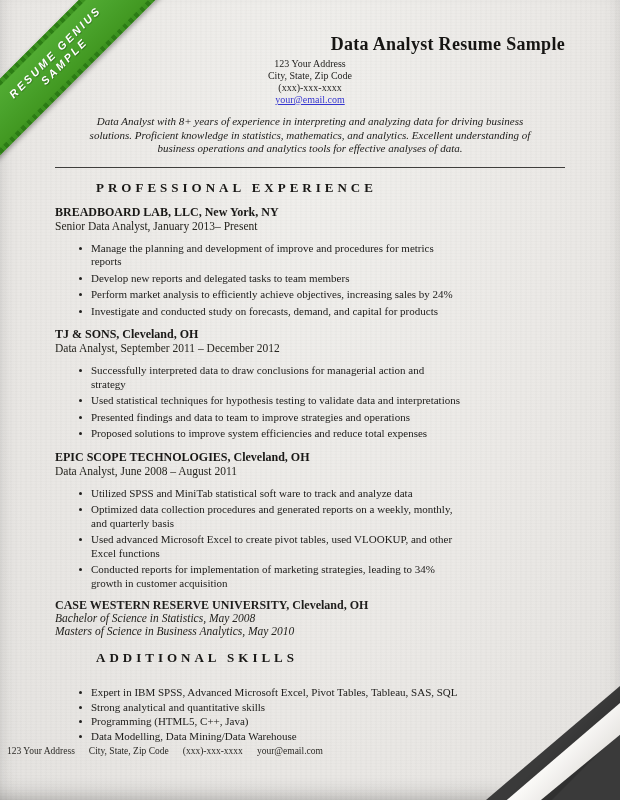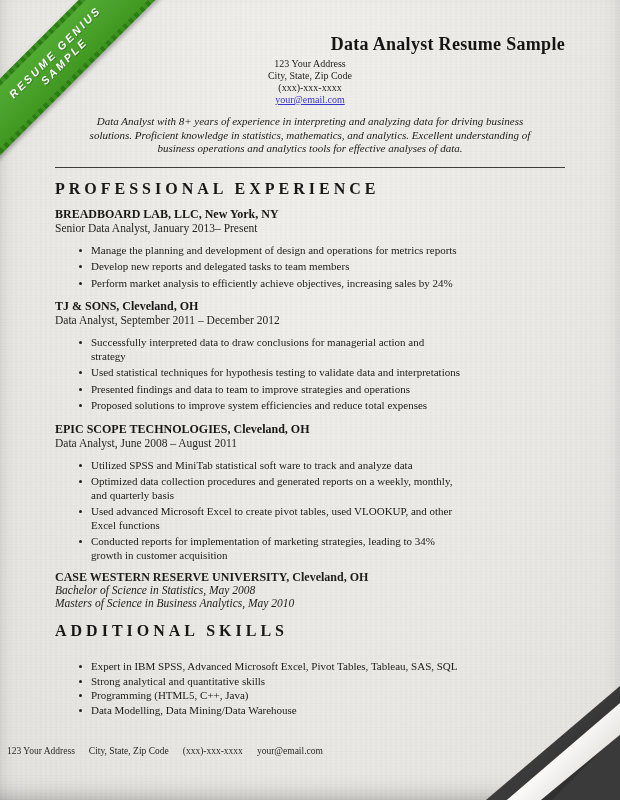--- a/index.html
+++ b/index.html
@@ -63,22 +63,22 @@
 
   .summary {
     margin: 9px auto 0 auto; max-width: 468px;
     font-style: italic; font-size: 11px; line-height: 13.5px;
     text-align: center; color: #21201e;
   }
 
   .rule { border: none; border-top: 1.4px solid #3f3e3c; margin: 11px 0 0 0; }
 
   .section-heading {
-    font-size: 16px; font-weight: bold; letter-spacing: 4px;
-    color: #191816; margin-top: 12px;
+    font-size: 13px; font-weight: bold; letter-spacing: 4px;
+    color: #191816; margin-top: 12px; margin-left: 41px;
   }
 
   .job { margin-top: 9px; }
   .company { font-size: 12px; font-weight: bold; line-height: 14px; color: #191816; }
   .role { font-size: 11.5px; line-height: 14px; color: #26251f; }
 
   ul.bullets { list-style: none; margin: 9px 0 4px 23px; }
   ul.bullets li {
     position: relative; padding-left: 13px;
     font-size: 11px; line-height: 13.5px; margin-bottom: 3px;
@@ -141,23 +141,24 @@
     <p class="summary">Data Analyst with 8+ years of experience in interpreting and analyzing data for driving business solutions. Proficient knowledge in statistics, mathematics, and analytics. Excellent understanding of business operations and analytics tools for effective analyses of data.</p>
 
     <hr class="rule">
 
     <h2 class="section-heading">PROFESSIONAL EXPERIENCE</h2>
 
     <div class="job">
       <div class="company">BREADBOARD LAB, LLC, New York, NY</div>
       <div class="role">Senior Data Analyst, January 2013– Present</div>
       <ul class="bullets">
-        <li>Manage the planning and development of design and operations for metrics reports</li>
+        <li>Manage the planning and development of improve and procedures for metrics reports</li>
         <li>Develop new reports and delegated tasks to team members</li>
         <li>Perform market analysis to efficiently achieve objectives, increasing sales by 24%</li>
+        <li>Investigate and conducted study on forecasts, demand, and capital for products</li>
       </ul>
     </div>
 
     <div class="job">
       <div class="company">TJ &amp; SONS, Cleveland, OH</div>
       <div class="role">Data Analyst, September 2011 – December 2012</div>
       <ul class="bullets">
         <li>Successfully interpreted data to draw conclusions for managerial action and strategy</li>
         <li>Used statistical techniques for hypothesis testing to validate data and interpretations</li>
         <li>Presented findings and data to team to improve strategies and operations</li>

